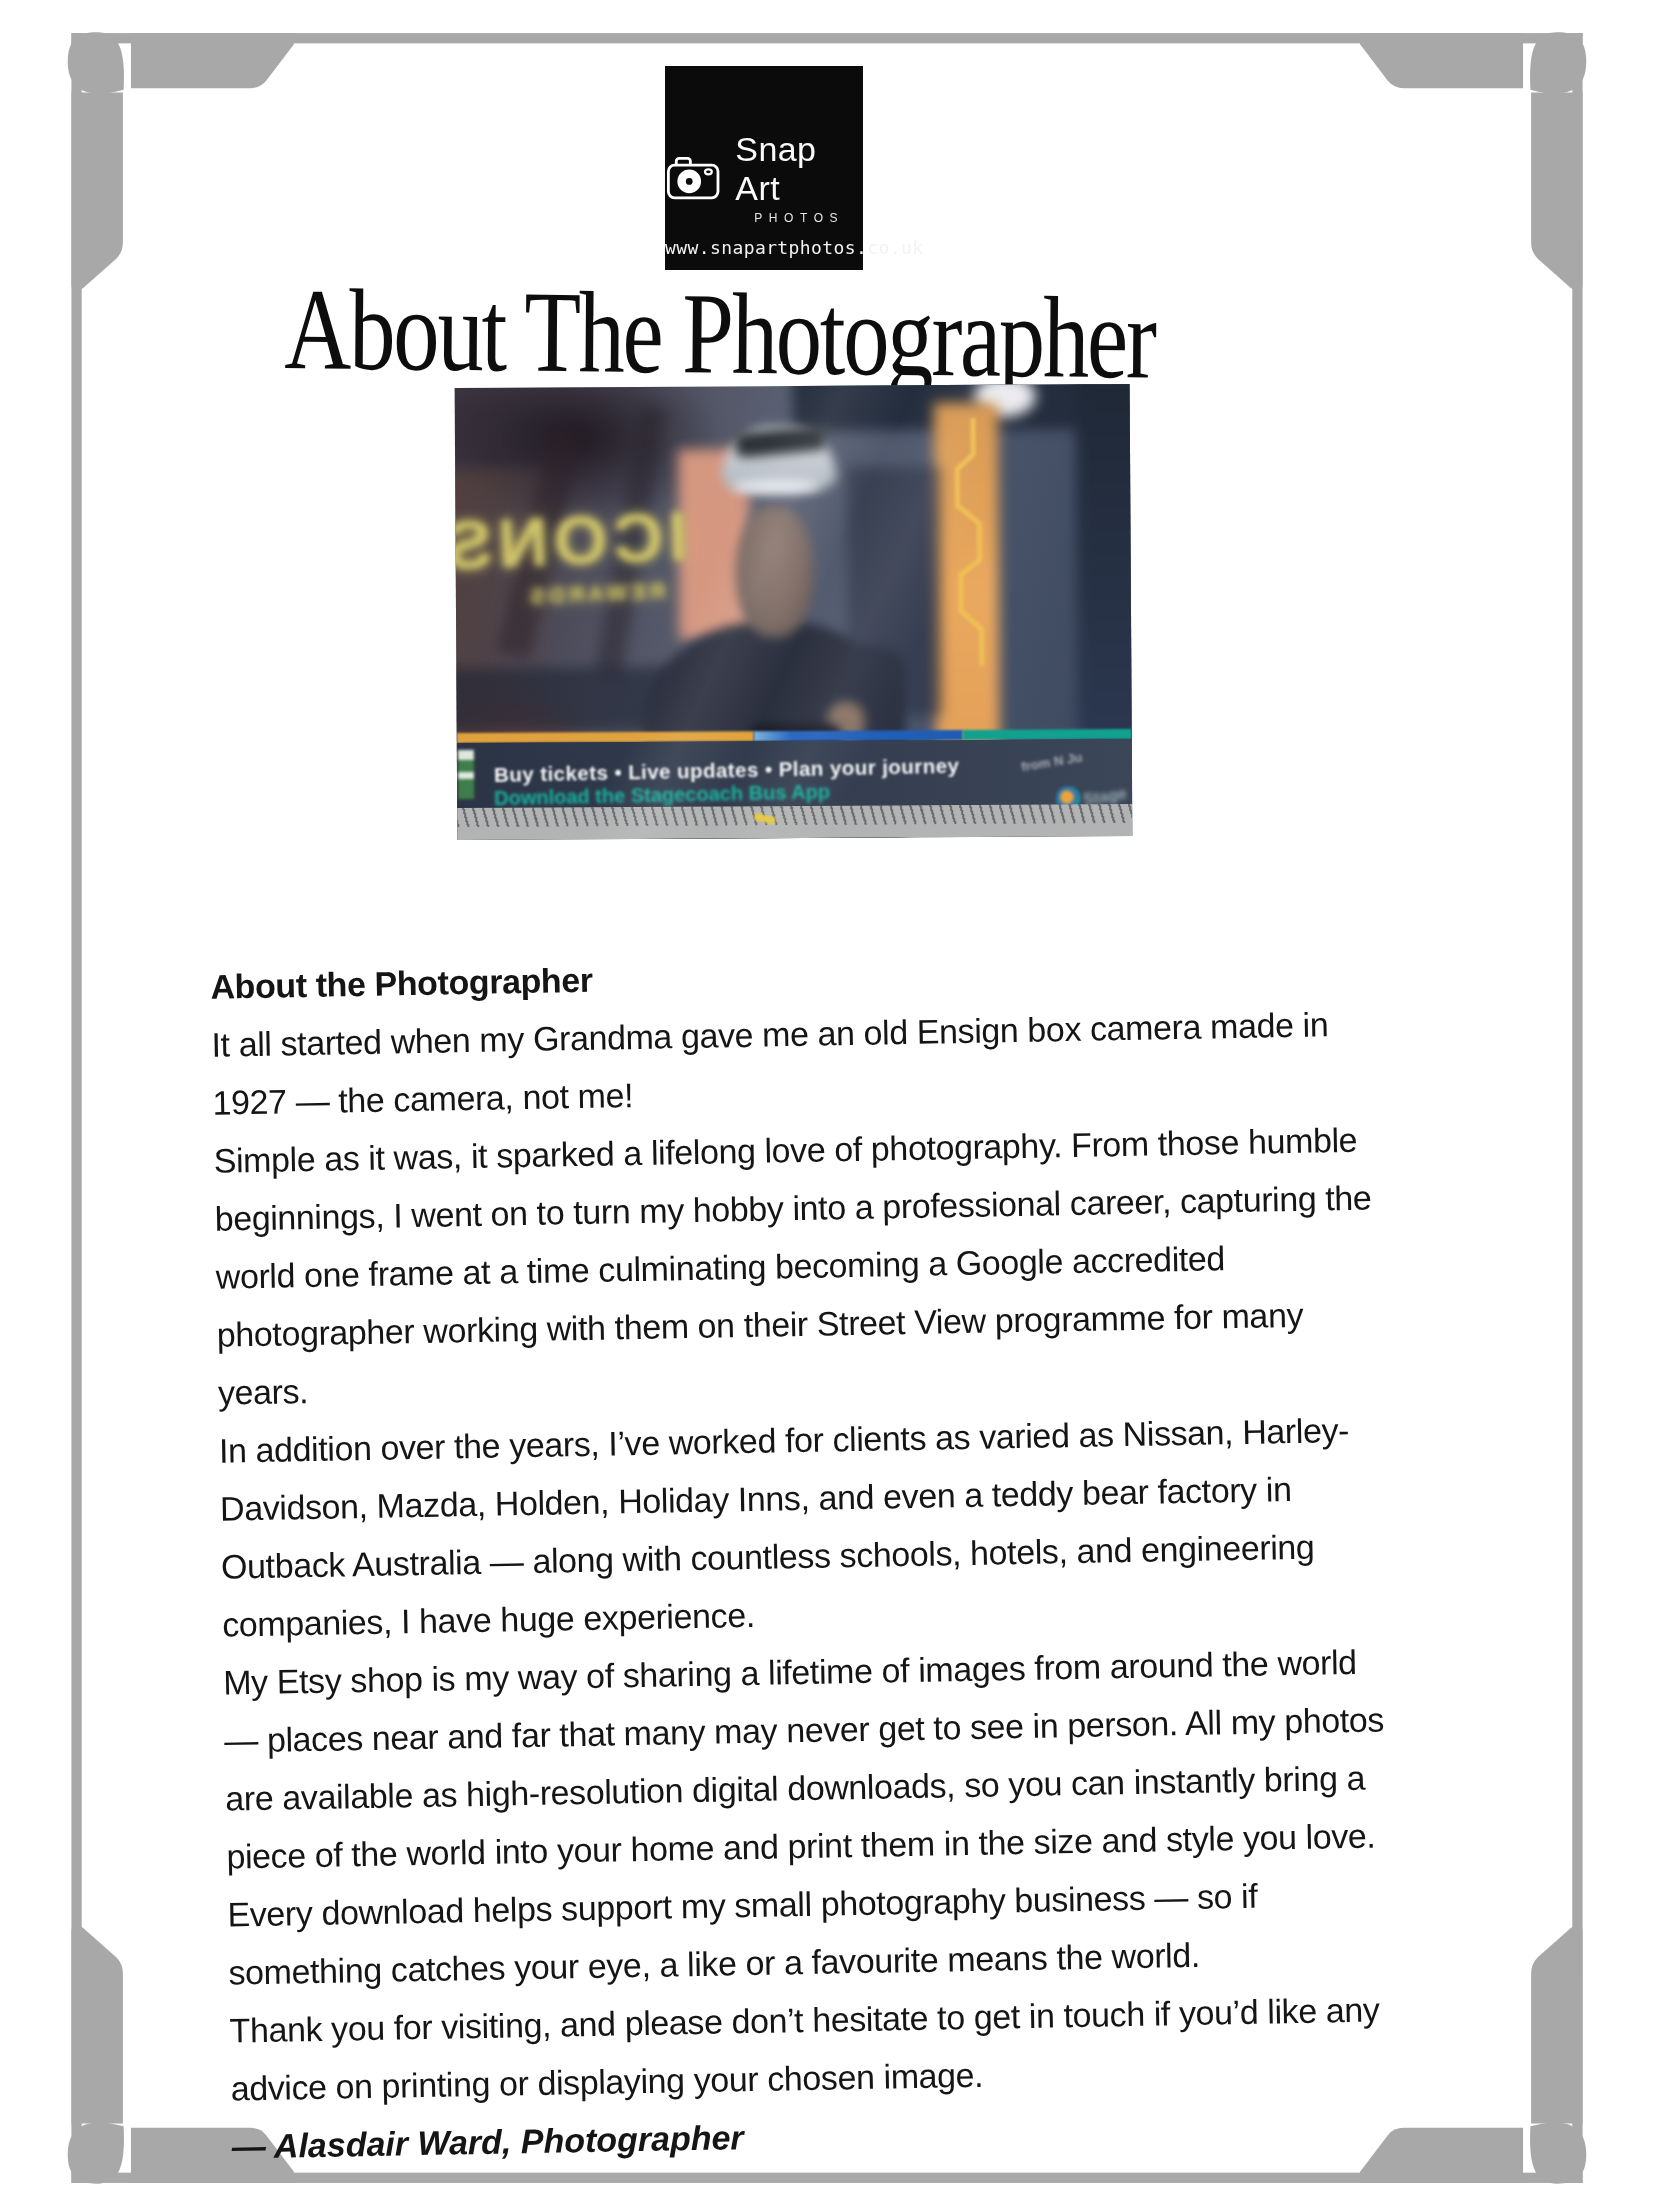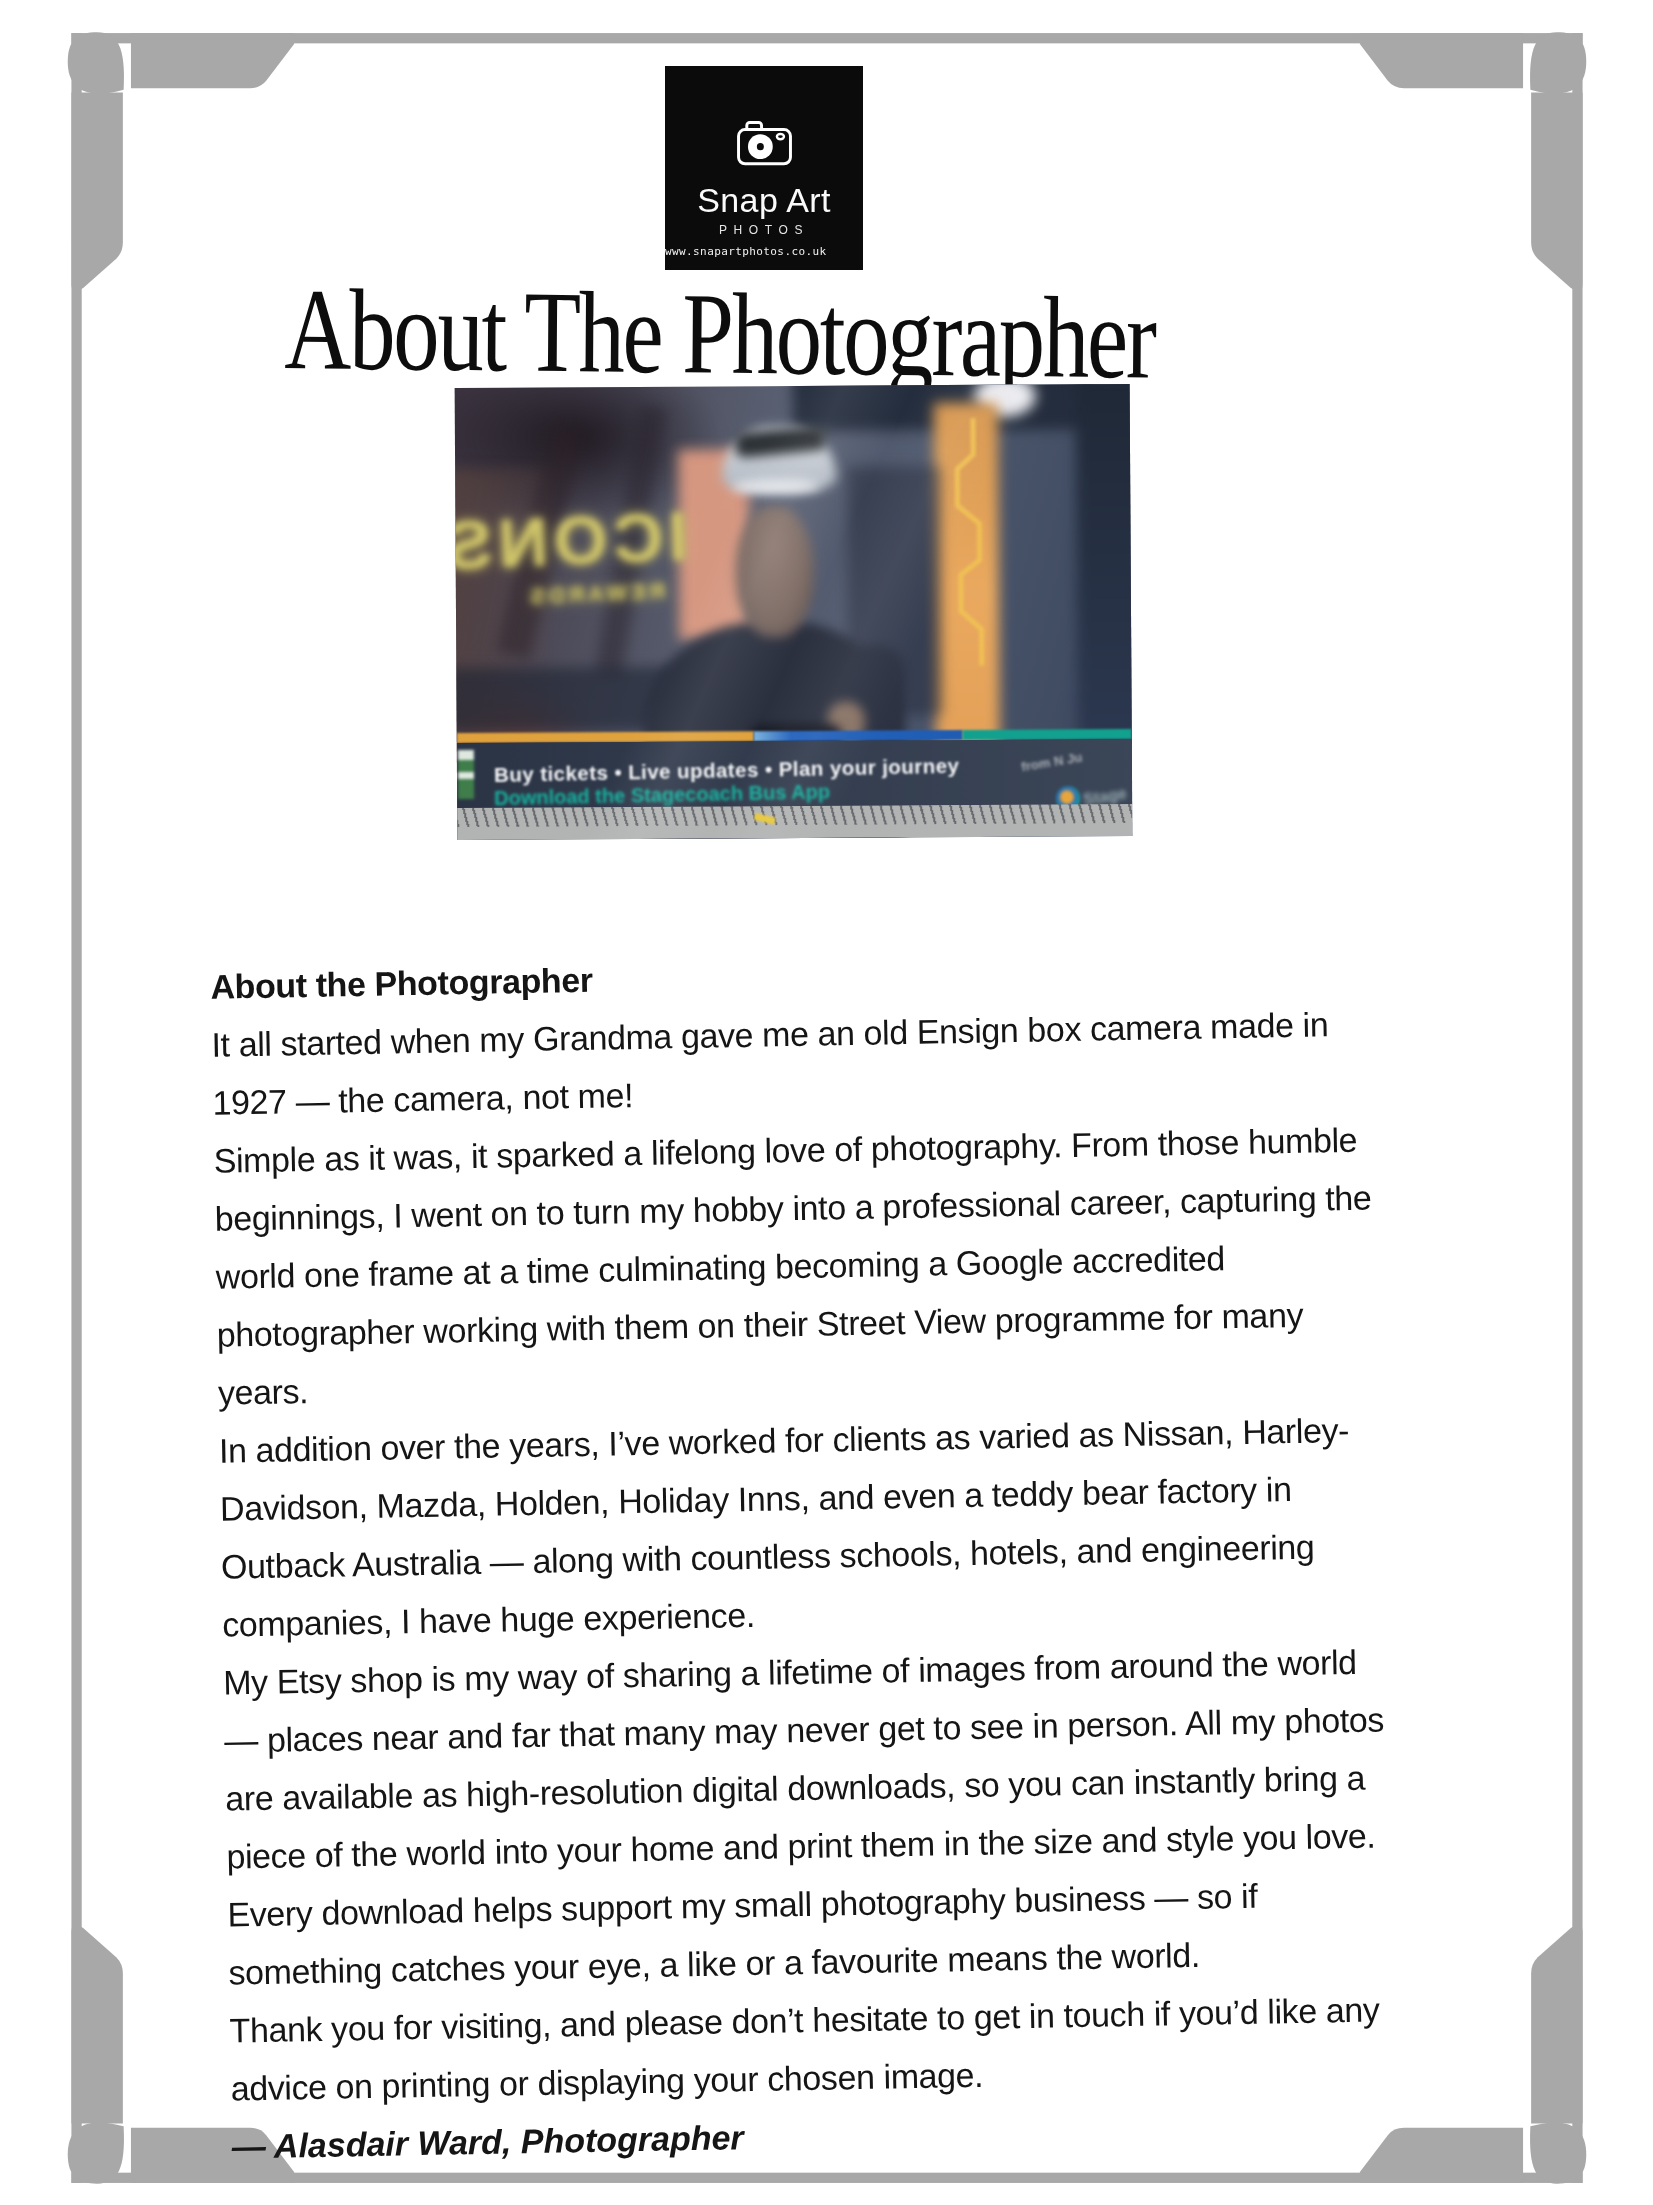--- a/index.html
+++ b/index.html
@@ -3,25 +3,25 @@
 <meta charset="utf-8">
 <style>
   html,body{margin:0;padding:0;background:#ffffff;}
   .page{position:relative;width:1654px;height:2205px;background:#ffffff;overflow:hidden;
         font-family:"Liberation Sans",sans-serif;}
   .frame-svg{position:absolute;left:0;top:0;}
 
   
   .logo{position:absolute;left:665px;top:66px;width:198px;height:204px;background:#0b0b0b;
         display:flex;flex-direction:column;align-items:center;justify-content:center;}
-  .logo-row{display:flex;align-items:center;gap:14px;margin-top:19px;flex-direction:column;}
+  .logo-row{display:flex;align-items:center;gap:14px;margin-top:19px;}
   .brand-name{color:#fafafa;font-size:34px;letter-spacing:0.4px;font-weight:400;}
   .brand-sub{color:#e6e6e6;font-size:12px;letter-spacing:6.6px;text-align:center;margin-top:3.7px;}
   .brand-url{position:absolute;bottom:12.5px;left:0;right:0;color:#f2f2f2;
-             font-family:"DejaVu Sans Mono",monospace;font-size:11px;letter-spacing:0.4px;}
+             font-family:"DejaVu Sans Mono",monospace;font-size:18px;letter-spacing:0.4px;}
 
   
   .page-title{position:absolute;left:285px;top:271px;margin:0;color:#0d0d0d;
       font-family:"Liberation Serif",serif;font-weight:400;font-size:116px;line-height:1;
       letter-spacing:-2.9px;white-space:nowrap;transform:scaleX(.8) rotate(.5deg);transform-origin:left top;}
 
   
   .photo{position:absolute;left:456px;top:386px;width:675px;height:452px;overflow:hidden;
          transform:rotate(-.35deg);
          background:linear-gradient(105deg,#3c3440 0%,#4a4654 16%,#596072 42%,#4a556b 68%,#3a465d 100%);}

